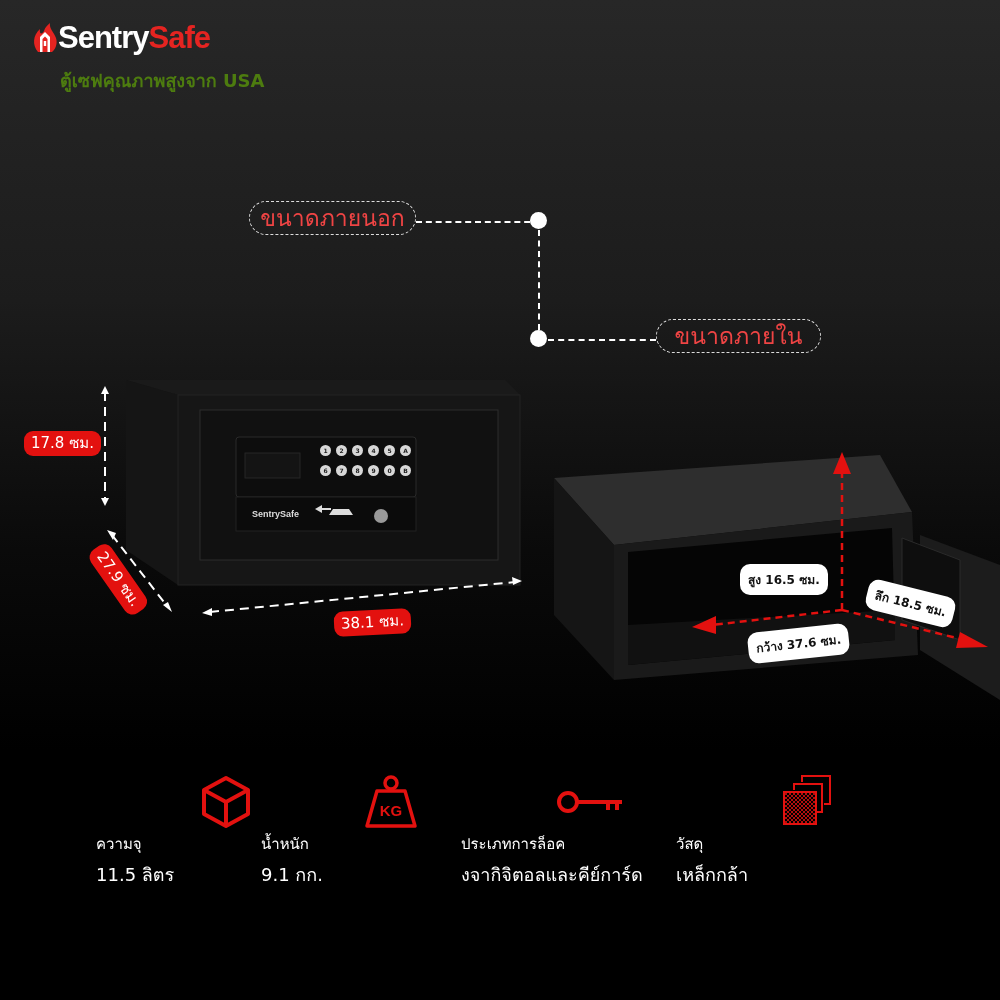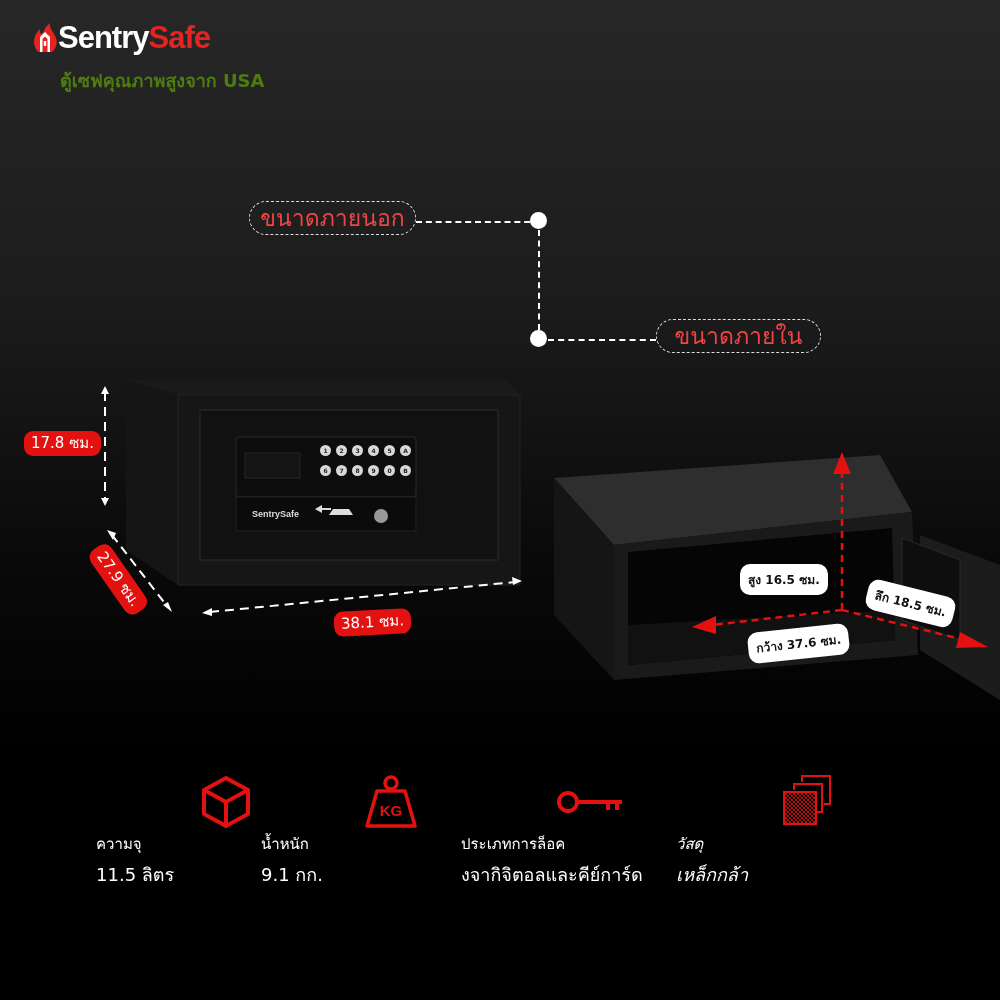--- a/index.html
+++ b/index.html
@@ -155,21 +155,21 @@
       <circle cx="12" cy="15" r="9" fill="none" stroke="#e3110f" stroke-width="4"></circle>
       <line x1="21" y1="15" x2="66" y2="15" stroke="#e3110f" stroke-width="4"></line>
       <rect x="50" y="15" width="4" height="8" fill="#e3110f"></rect>
       <rect x="59" y="15" width="4" height="8" fill="#e3110f"></rect>
     </svg>
   </div>
   <div class="feat-title">ประเภทการล็อค</div>
   <div class="feat-value">งจากิจิตอลและคีย์การ์ด</div>
 </div>
 
-<div class="feat" style="left:676px;top:772px;font-style:italic;">
+<div class="feat" style="left:676px;top:772px;">
   <div class="icon-wrap">
     <svg width="56" height="56" viewBox="0 0 56 56">
       <defs>
         <pattern id="mesh" width="4" height="4" patternUnits="userSpaceOnUse">
           <path d="M0 0 L4 4 M4 0 L0 4" stroke="#e3110f" stroke-width="0.8"></path>
         </pattern>
       </defs>
       <polyline points="24,8 24,2 52,2 52,30 46,30" fill="none" stroke="#e3110f" stroke-width="2"></polyline>
       <polyline points="16,16 16,10 44,10 44,38 38,38" fill="none" stroke="#e3110f" stroke-width="2"></polyline>
       <rect x="6" y="18" width="32" height="32" fill="url(#mesh)" stroke="#e3110f" stroke-width="2"></rect>

